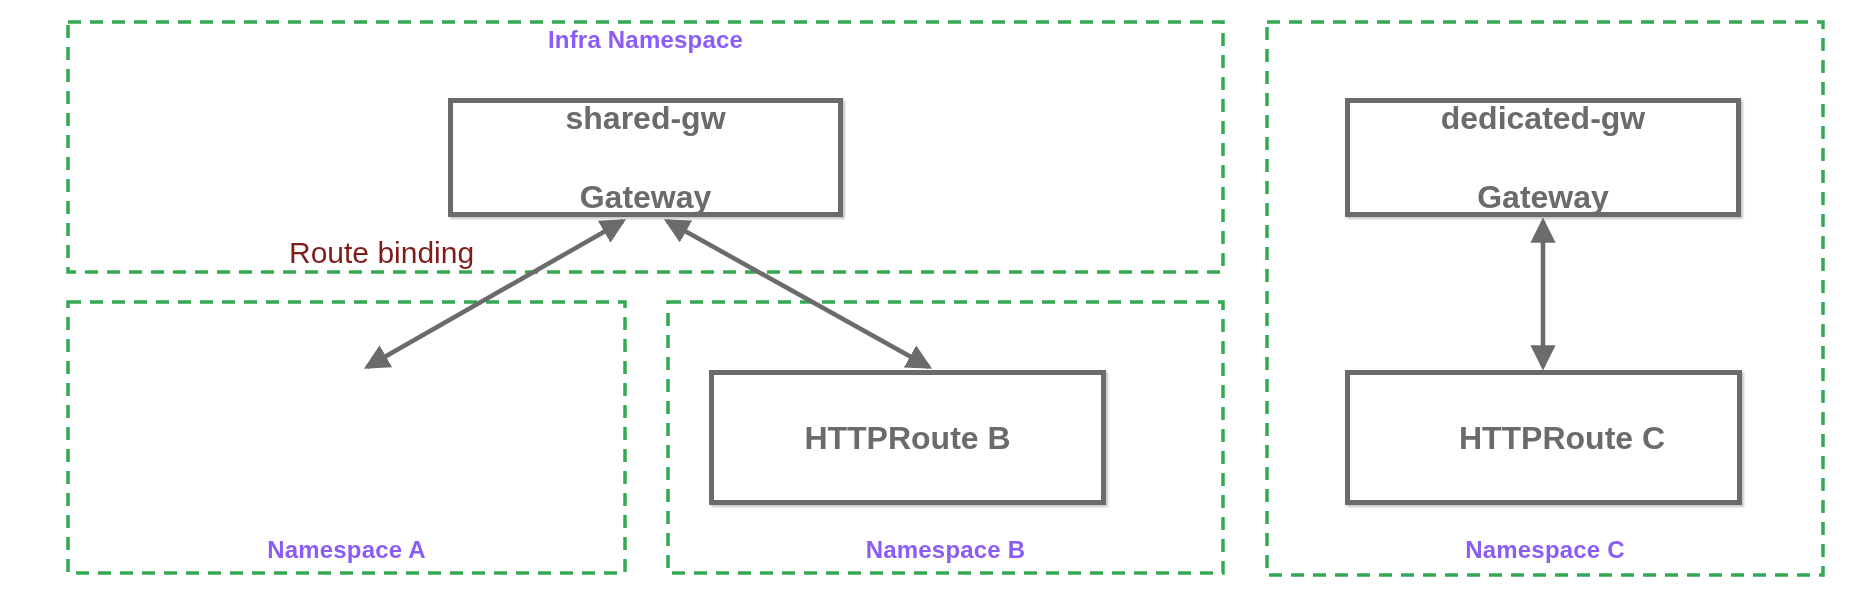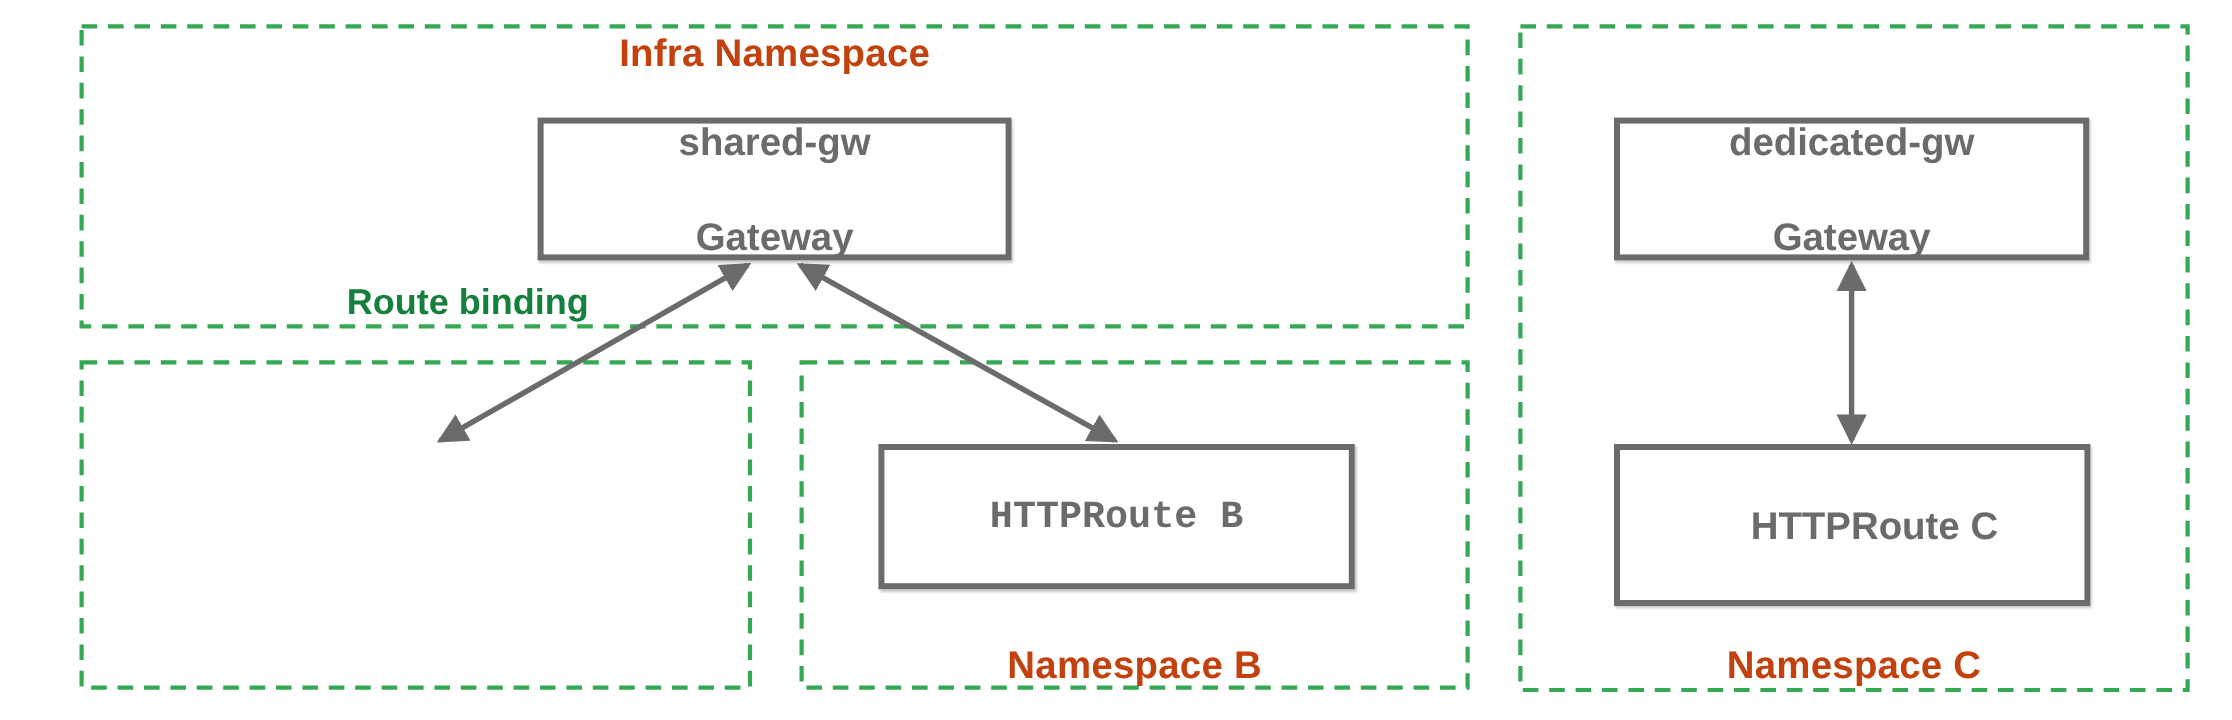--- a/index.html
+++ b/index.html
@@ -13,22 +13,22 @@
   }
   #shapes {
     position: absolute;
     left: 0; top: 0;
     width: 1860px; height: 600px;
   }
   .ns-label {
     position: absolute;
     text-align: center;
     font-weight: bold;
-    font-size: 32px;
-    color: #c2410c;
+    font-size: 24px;
+    color: #8b5cf6;
     letter-spacing: 0.2px;
   }
   .solid-box {
     position: absolute;
     box-sizing: border-box;
     background: #ffffff;
     border: 5px solid #6b6b6b;
     box-shadow: 1.5px 2px 2px rgba(0,0,0,0.22);
     display: flex;
     flex-direction: column;
@@ -37,22 +37,22 @@
     font-weight: bold;
     font-size: 32px;
     line-height: 1.25;
     color: #6b6b6b;
     text-align: center;
     gap: 39px;
   }
   .annotation {
     position: absolute;
     font-size: 30px;
-    font-weight: bold;
-    color: #15803d;
+    font-weight: normal;
+    color: #7f1d1d;
     white-space: nowrap;
   }
 </style>
 </head>
 <body>
 
 <div id="canvas">
 
   <svg id="shapes" viewBox="0 0 1860 600">
     <defs>
@@ -65,33 +65,34 @@
     <rect x="68" y="302" width="557" height="271" fill="none" stroke="#34a853" stroke-width="3.5" stroke-dasharray="13 9"></rect>
     <rect x="668" y="302" width="555" height="271" fill="none" stroke="#34a853" stroke-width="3.5" stroke-dasharray="13 9"></rect>
     <rect x="1267" y="22" width="556" height="553" fill="none" stroke="#34a853" stroke-width="3.5" stroke-dasharray="13 9"></rect>
 
     <line x1="623" y1="221" x2="367" y2="367" stroke="#6b6b6b" stroke-width="4.5" marker-start="url(#arrowhead)" marker-end="url(#arrowhead)"></line>
     <line x1="667" y1="221" x2="929" y2="367" stroke="#6b6b6b" stroke-width="4.5" marker-start="url(#arrowhead)" marker-end="url(#arrowhead)"></line>
     <line x1="1543" y1="221" x2="1543" y2="367" stroke="#6b6b6b" stroke-width="4.5" marker-start="url(#arrowhead)" marker-end="url(#arrowhead)"></line>
   </svg>
 
   <div class="ns-label" style="left:68px;  top:26px;  width:1155px;">Infra Namespace</div>
+  <div class="ns-label" style="left:68px;  top:536px; width:557px;">Namespace A</div>
   <div class="ns-label" style="left:668px; top:536px; width:555px;">Namespace B</div>
   <div class="ns-label" style="left:1267px;top:536px; width:556px;">Namespace C</div>
 
   <div class="solid-box" style="left:448px; top:98px; width:395px; height:119px;">
     <span>shared-gw</span>
     <span>Gateway</span>
   </div>
   <div class="solid-box" style="left:1345px; top:98px; width:396px; height:119px;">
     <span>dedicated-gw</span>
     <span>Gateway</span>
   </div>
 
-  <div class="solid-box" style="left:732px; top:370px; width:397px; height:121px;font-family:Liberation Mono, monospace;">
+  <div class="solid-box" style="left:709px; top:370px; width:397px; height:135px;">
     <span>HTTPRoute B</span>
   </div>
   <div class="solid-box" style="left:1345px; top:370px; width:397px; height:135px;padding-left:37px;">
     <span>HTTPRoute C</span>
   </div>
 
   <div class="annotation" style="left:289px; top:236px;">Route binding</div>
 
 </div>
 

